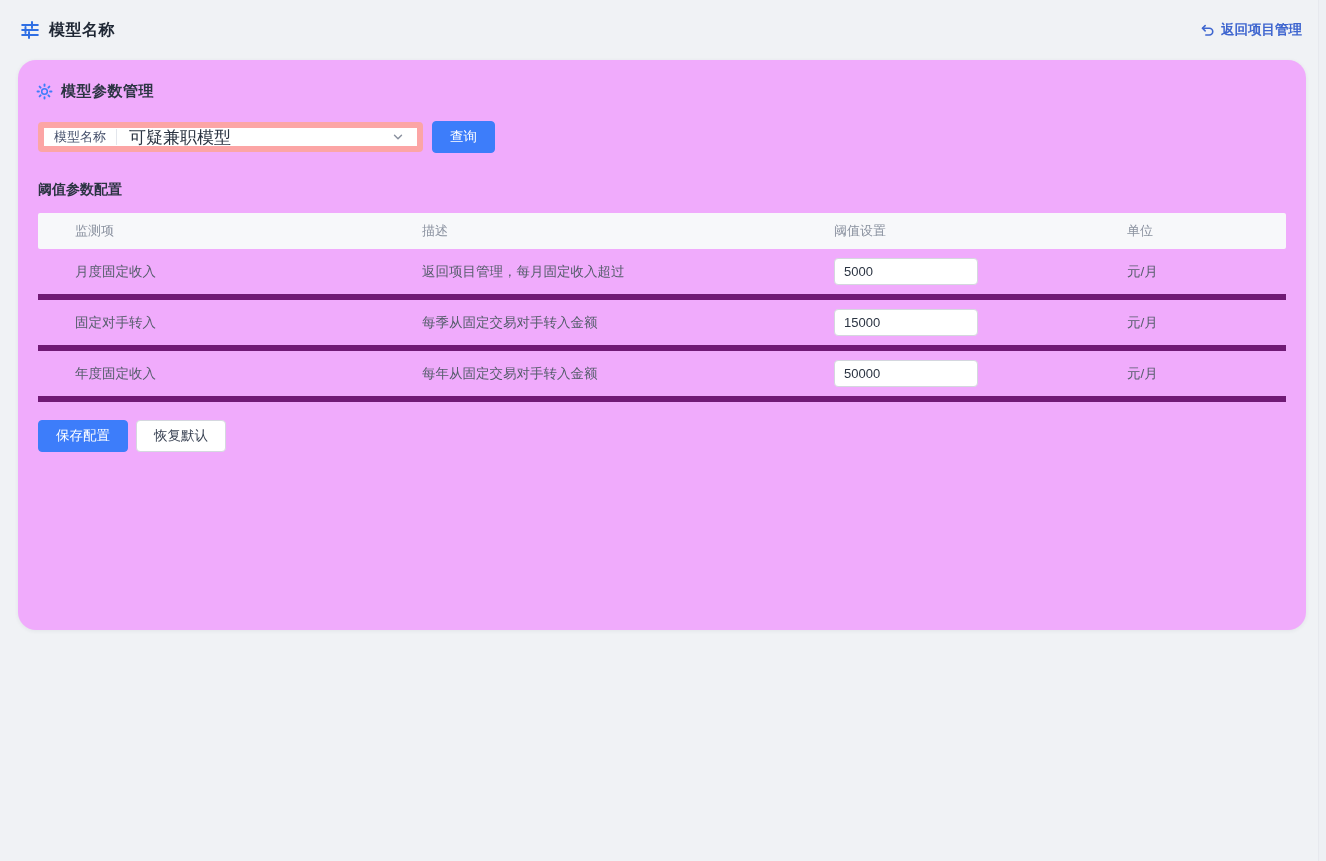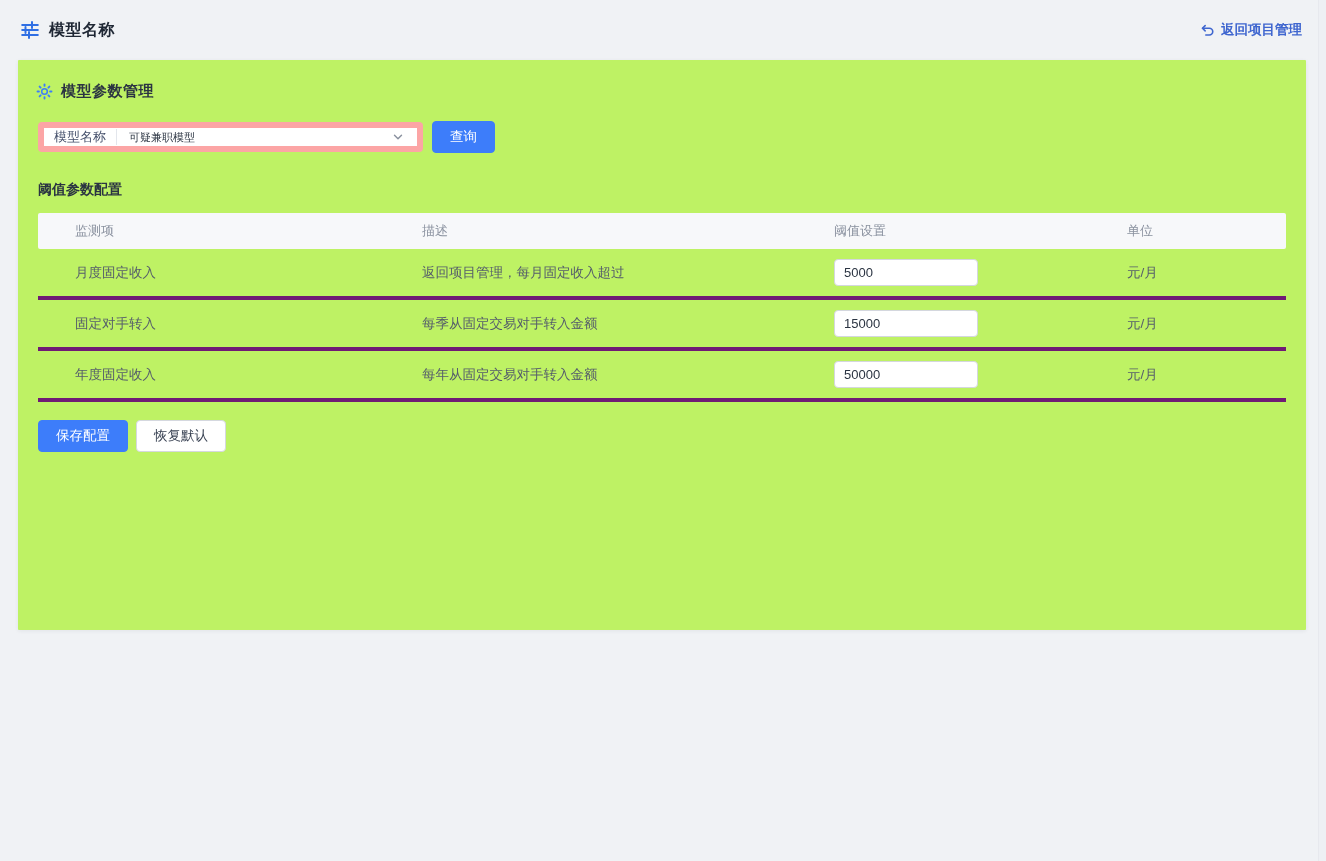--- a/index.html
+++ b/index.html
@@ -19,58 +19,58 @@
   .page-title { font-size: 16px; font-weight: bold; color: #1f2734; letter-spacing: .5px; }
   .back-link {
     display: flex; align-items: center; gap: 6px;
     color: #3f66cf; font-size: 13.5px; font-weight: bold;
     cursor: pointer; text-decoration: none;
   }
   
   .card {
     margin: 0 20px 0 18px;
     height: 570px;
-    background: #bef264;
-    border-radius: 1px;
+    background: #f0abfc;
+    border-radius: 18px;
     box-shadow: 0 1px 4px rgba(31,39,52,.07);
     padding: 18px 20px 20px 20px;
   }
   .panel-header { display: flex; align-items: center; gap: 8px; margin: 4px 0 0 -2px; }
   .panel-title { font-size: 15px; font-weight: bold; color: #2b3442; letter-spacing: .5px; }
   
   .filter-row { display: flex; align-items: center; margin-top: 20px; }
   .select-box {
     width: 385px; height: 30px;
     border: 6px solid #fca5a5; border-radius: 4px; background: #fff;
     display: flex; align-items: center;
     padding: 0 10px; cursor: pointer;
   }
   .select-label { font-size: 13px; color: #45506b; padding-right: 10px; white-space: nowrap; }
   .select-divider { width: 1px; height: 16px; background: #e3e6ec; }
-  .select-value { font-size: 11px; color: #2b3442; padding-left: 12px; flex: 1; }
+  .select-value { font-size: 17px; color: #2b3442; padding-left: 12px; flex: 1; }
   .select-caret { display: flex; align-items: center; padding-right: 2px; }
   .btn {
     height: 28px; border-radius: 4px; font-size: 13.5px;
     display: inline-flex; align-items: center; justify-content: center;
     cursor: pointer; border: 1px solid transparent; padding: 15px 17px;
     font-family: inherit;
   }
   .btn-primary { background: #3d7dfa; color: #ffffff; border-color: #3d7dfa; }
   .btn-default { background: #ffffff; color: #3a4354; border-color: #d5d8df; }
   .query-btn { margin-left: 9px; }
   
   .section-title { margin-top: 28px; font-size: 14px; font-weight: bold; color: #2b3442; }
   
   .tbl { margin-top: 14px; width: 1248px; }
   .tbl-row { display: flex; align-items: center; }
   .tbl-head {
     height: 36px; background: #f7f8fa; border-radius: 2px;
     font-size: 13px; color: #8a919f;
   }
-  .tbl-body-row { height: 51px; border-bottom: 4px solid #701a75; font-size: 13.5px; color: #555d6b; }
+  .tbl-body-row { height: 51px; border-bottom: 6px solid #701a75; font-size: 13.5px; color: #555d6b; }
   .c1 { width: 384px; padding-left: 37px; }
   .c2 { width: 412px; }
   .c3 { width: 293px; }
   .c4 { width: 159px; }
   .th-cell { white-space: nowrap; }
   .value-input {
     width: 144px; height: 27px;
     border: 1px solid #d4d7de; border-radius: 4px;
     padding: 0 9px; font-size: 13px; color: #2b3442;
     font-family: inherit; background: #fff; outline: none;

